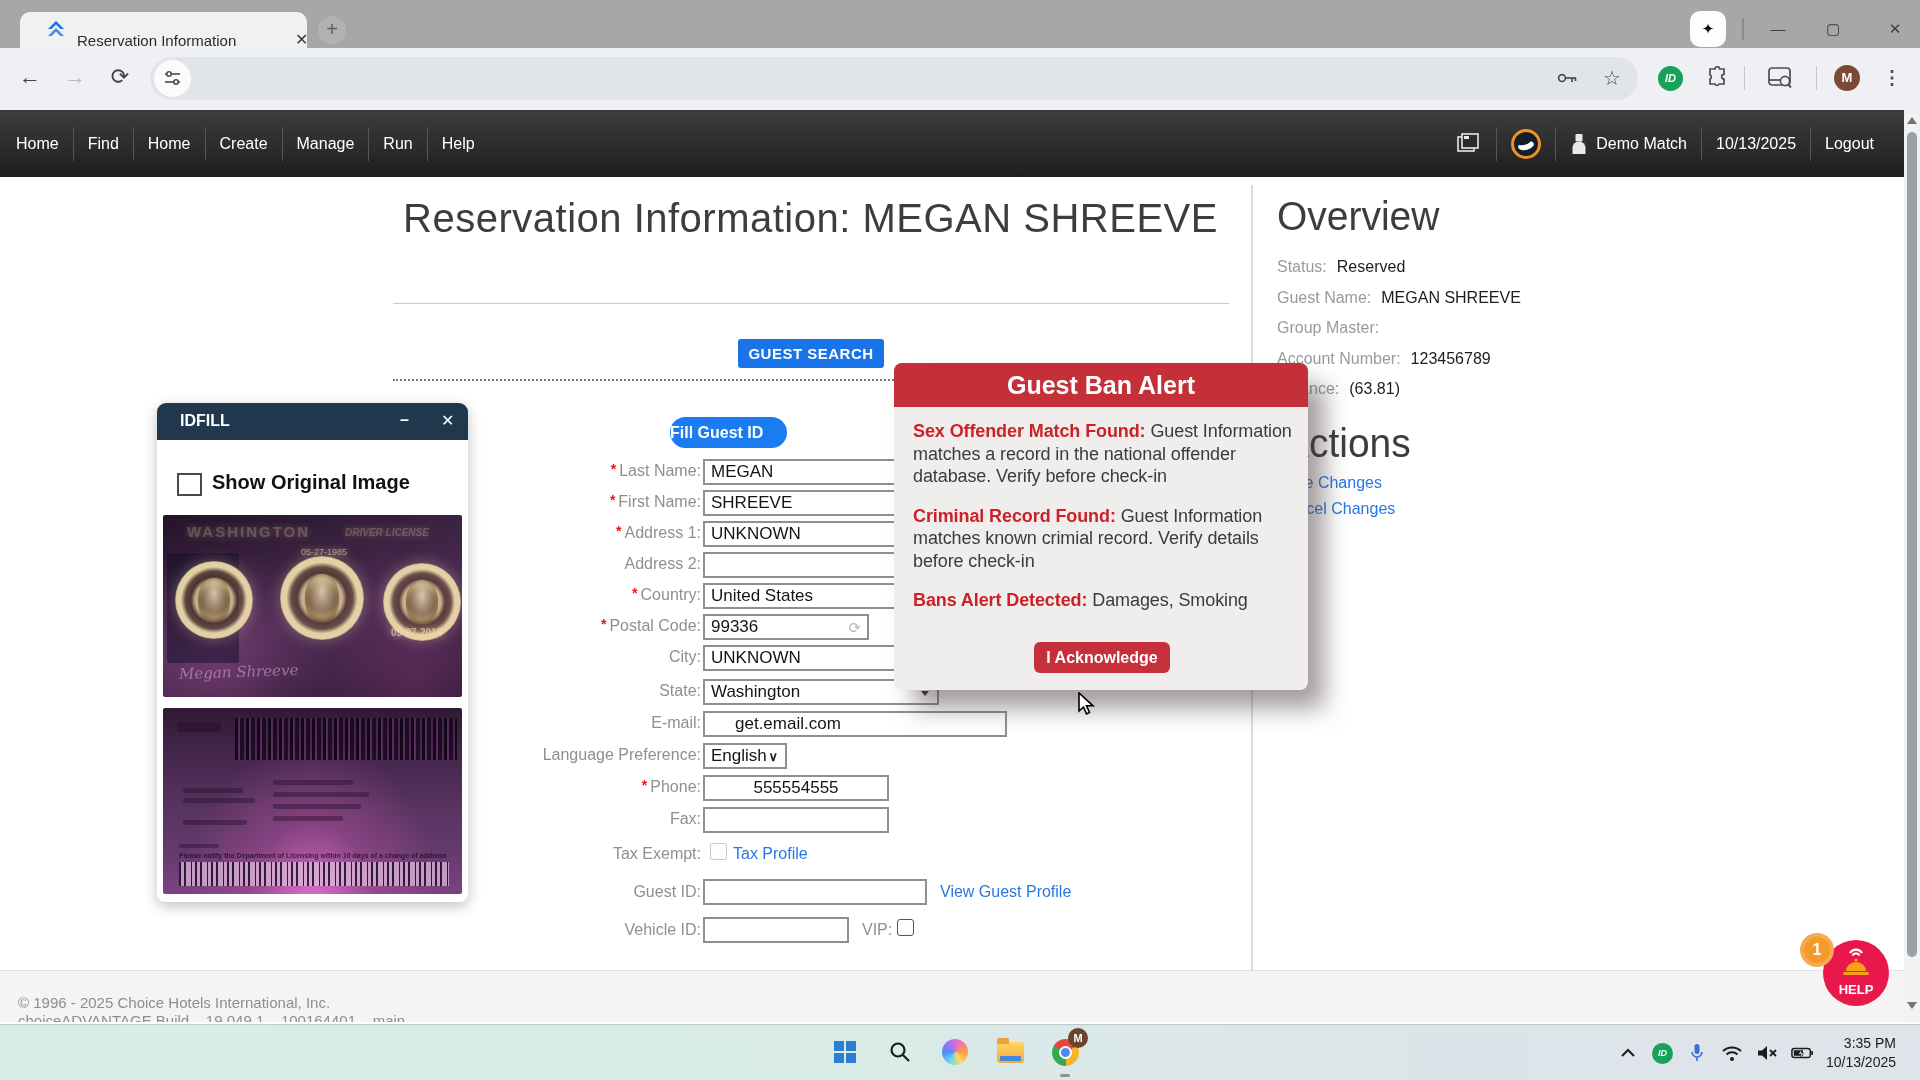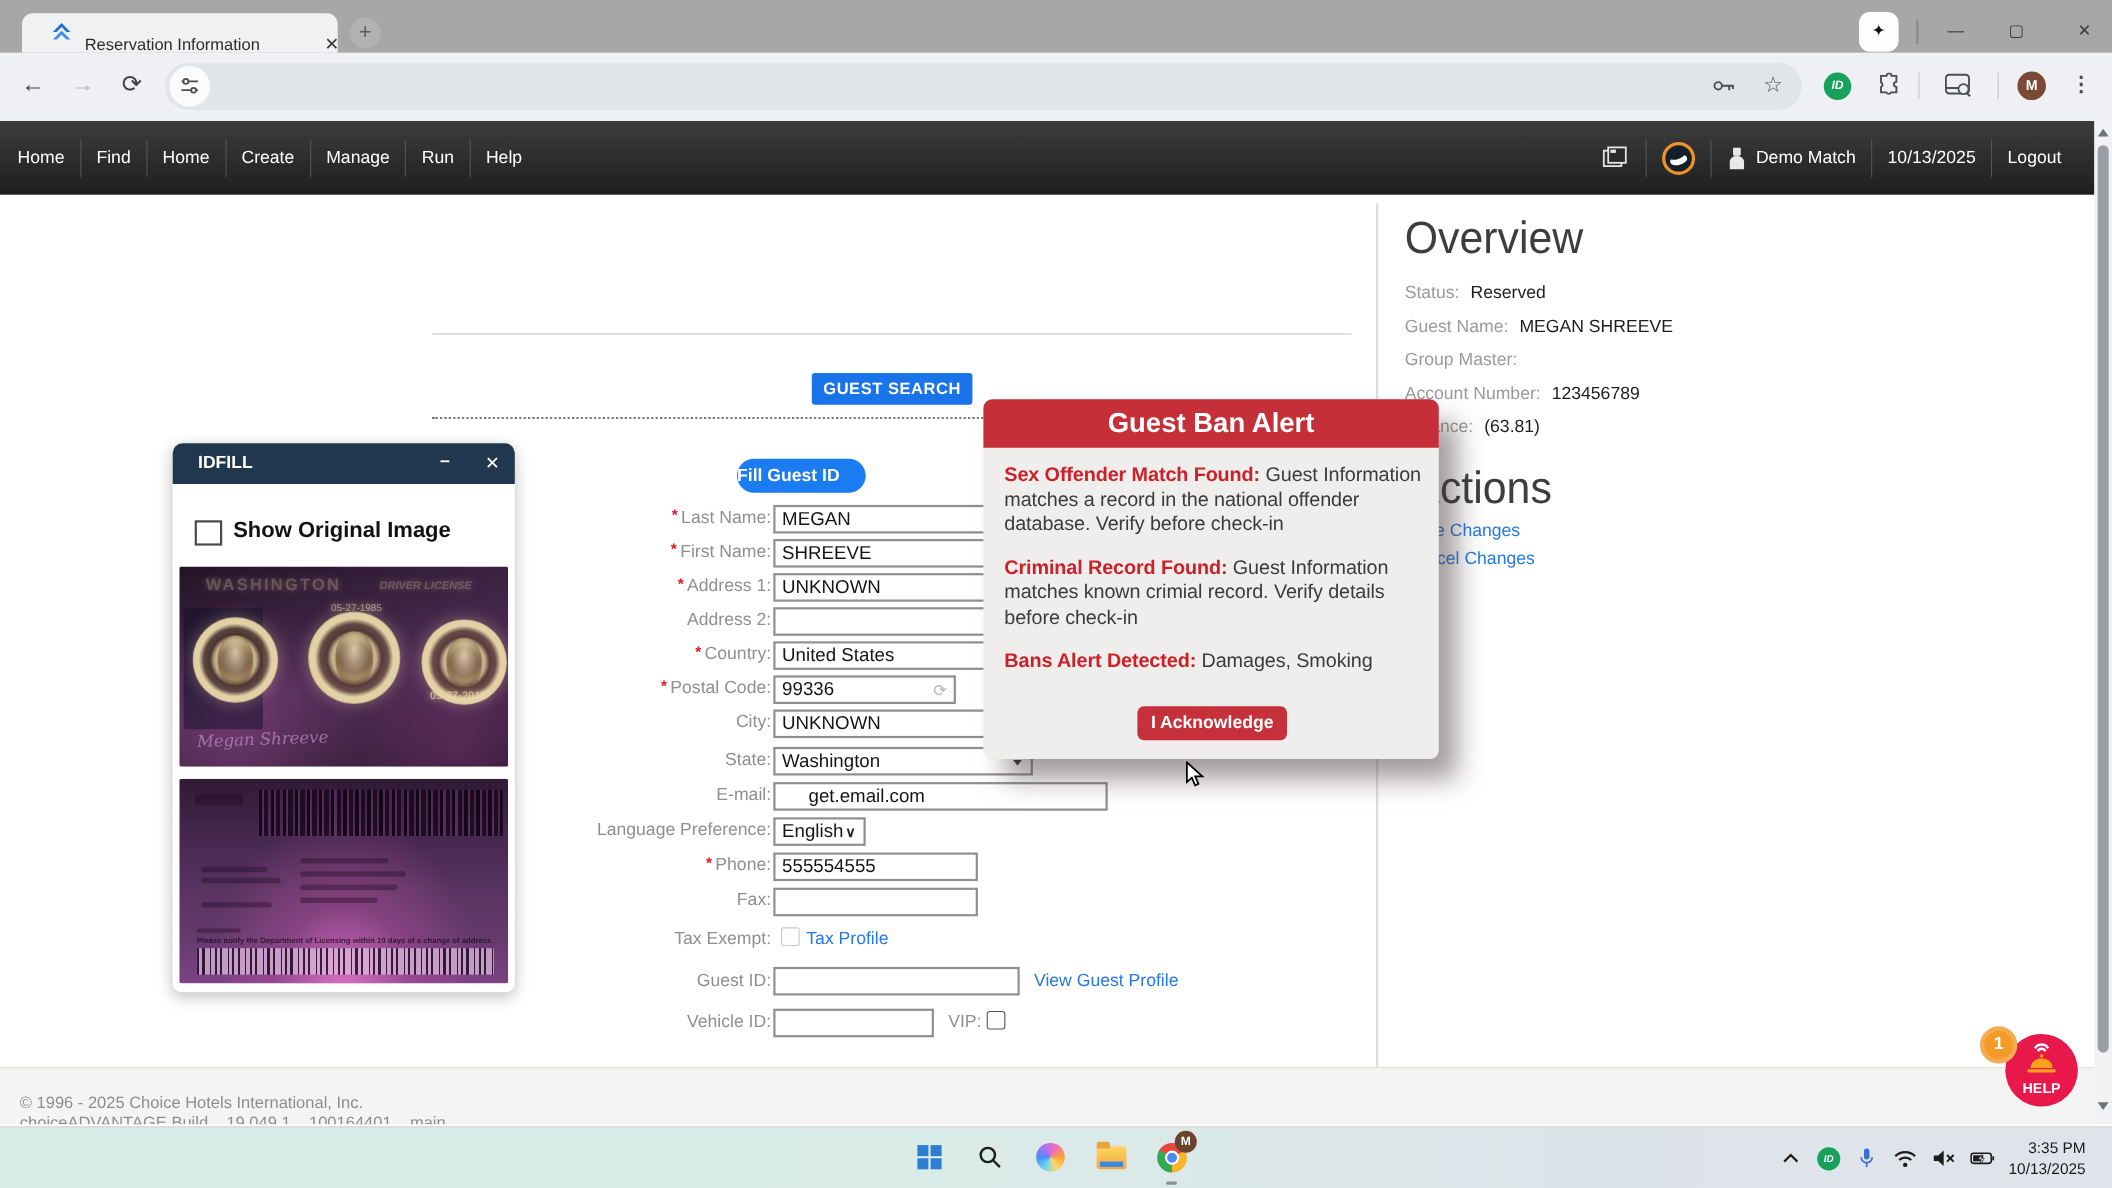--- a/index.html
+++ b/index.html
@@ -232,20 +232,21 @@
         </svg>
         <span>Demo Match</span>
       </div>
       <div class="nav-sep"></div>
       <span>10/13/2025</span>
       <div class="nav-sep"></div>
       <span>Logout</span>
     </div>
   </div>
 
+  <div class="abs page-title">Reservation Information: MEGAN SHREEVE</div>
   <div class="abs tabs-line"></div>
   <div class="abs btn-guest-search">GUEST SEARCH</div>
   <div class="abs dotted"></div>
   <div class="abs btn-fill-guest">Fill Guest ID</div>
 
   <div id="form-rows">
       <div class="abs flabel" style="top: 462px;"><span class="freq">*</span>Last Name:</div>
       <div class="abs finput" style="top: 459px; width: 308px;">
         <span>MEGAN</span>
       </div>
@@ -282,21 +283,21 @@
       <div class="abs flabel" style="top: 714px;">E-mail:</div>
       <div class="abs finput" style="top: 711px; width: 304px; padding-left: 30px;">
         <span>get.email.com</span>
       </div>
       <div class="abs flabel" style="top: 746px;">Language Preference:</div>
       <div class="abs finput" style="top: 743px; width: 84px;">
         <span>English</span>
         <div class="fchev">∨</div>
       </div>
       <div class="abs flabel" style="top: 778px;"><span class="freq">*</span>Phone:</div>
-      <div class="abs finput" style="top: 775px; width: 186px;">
+      <div class="abs finput" style="top: 775px; width: 186px; justify-content: center;">
         <span>555554555</span>
       </div>
       <div class="abs flabel" style="top: 810px;">Fax:</div>
       <div class="abs finput" style="top: 807px; width: 186px;">
         <span></span>
       </div>
     </div>
 
   <div class="abs flabel" style="top:845px"><span>Tax Exempt:</span></div>
   <div class="abs cbox" style="left:710px;top:843px"></div>

